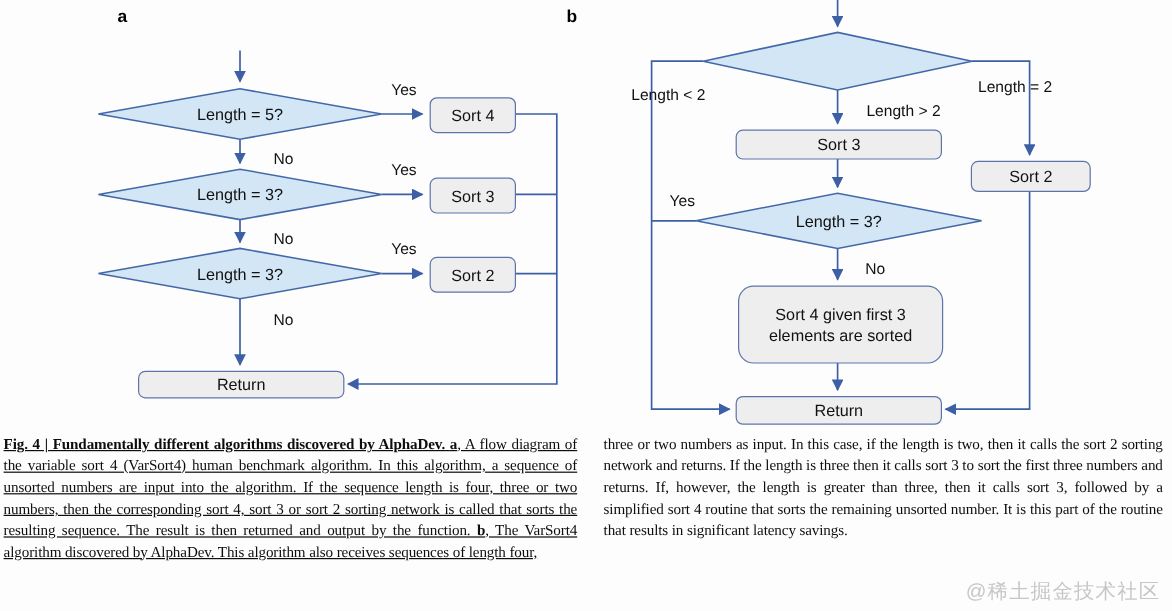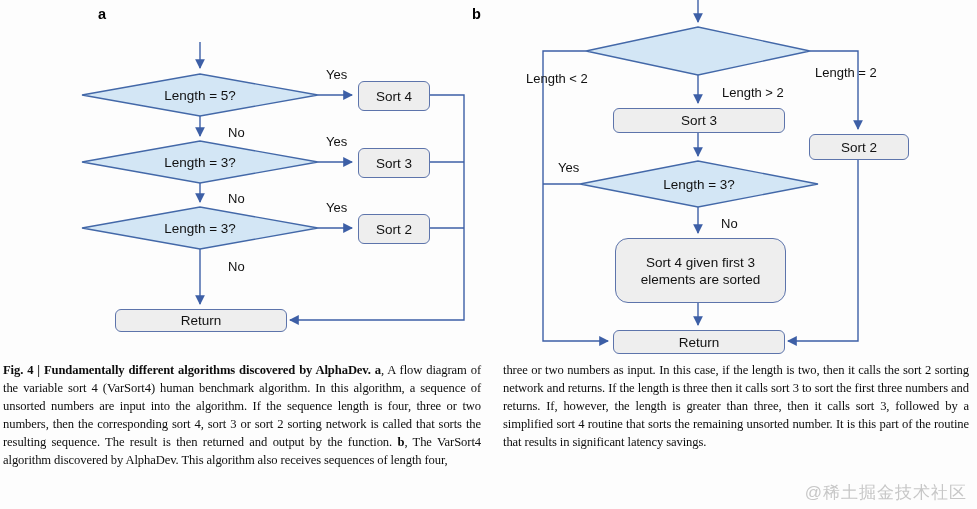--- a/index.html
+++ b/index.html
@@ -12,21 +12,21 @@
   .node{position:absolute;z-index:2;display:flex;align-items:center;justify-content:center;
         color:#111;font-size:13.5px;text-align:center;}
   .proc{background:var(--box-fill);border:1.4px solid var(--box-stroke);border-radius:6px;}
   .proc.big{border-radius:13px;line-height:17px;}
   .dlabel{background:transparent;}
   .edge-label{position:absolute;z-index:2;color:#111;font-size:13px;white-space:nowrap;}
   .panel-letter{position:absolute;z-index:2;font-weight:bold;font-size:14.5px;color:#000;}
   .caption{position:absolute;left:3px;top:362px;width:968px;display:flex;gap:22px;z-index:2;
            font-family:"Liberation Serif","DejaVu Serif",serif;color:#0d0d0d;
            font-size:12.6px;line-height:17.9px;letter-spacing:-0.1px;text-align:justify;}
-  .caption .col-left{width:478px;}
+  .caption .col-left{width:478px;text-decoration:underline;}
   .caption .col-right{width:466px;}
   .cap-title{font-weight:bold;}
   .bold-inline{font-weight:bold;}
   .watermark{position:absolute;right:10px;top:481px;z-index:3;color:#c7c7c7;
              font-size:17px;letter-spacing:1px;font-family:"Liberation Sans",sans-serif;}
 </style>
 </head>
 <body>
 
 <div class="fig">

